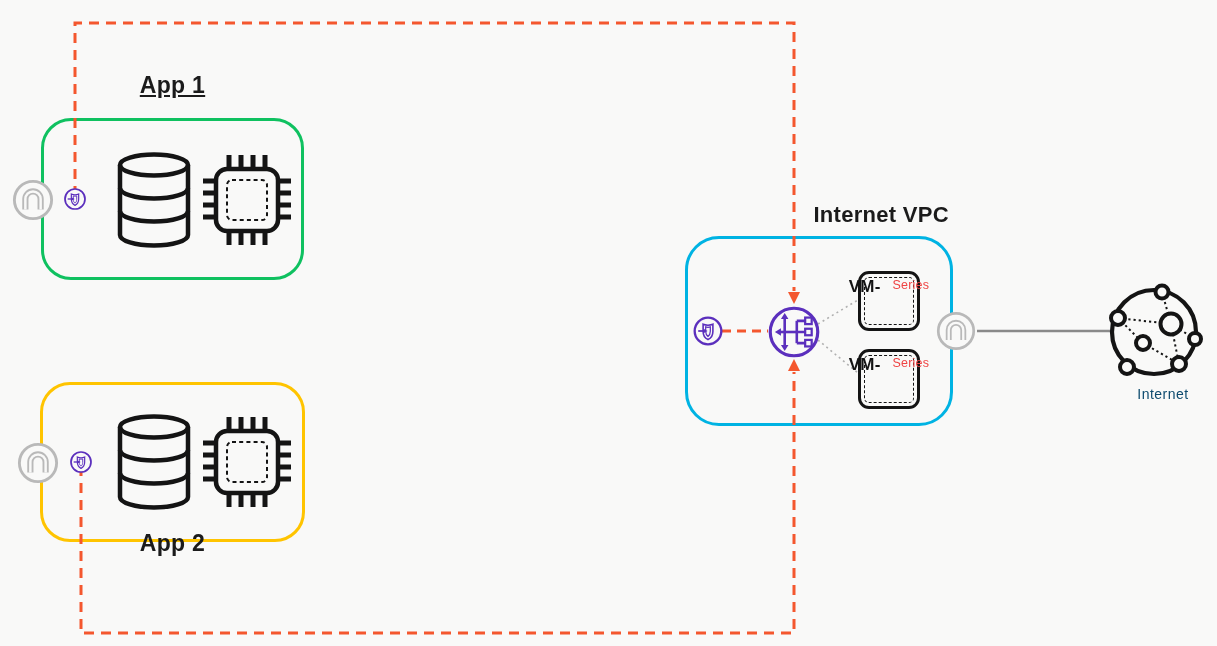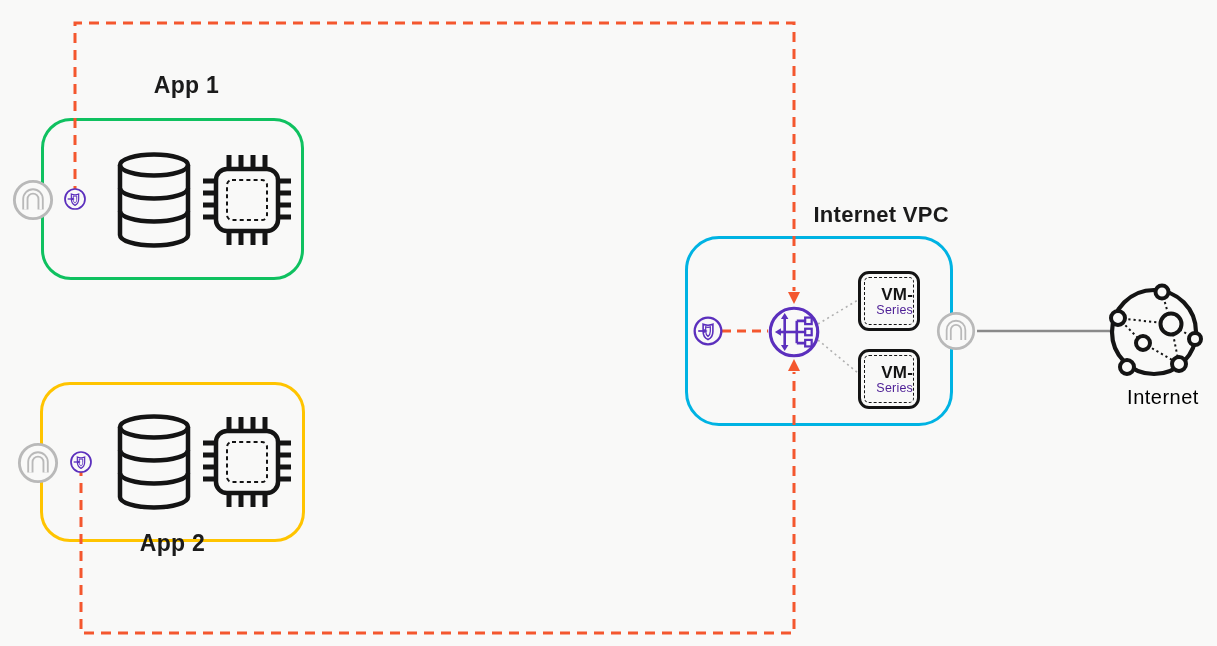--- a/index.html
+++ b/index.html
@@ -3,27 +3,27 @@
 <meta charset="utf-8">
 <style>
   html,body{margin:0;padding:0;background:#f9f9f8;}
   .canvas{position:relative;width:1217px;height:646px;background:#f9f9f8;overflow:hidden;
           font-family:"Liberation Sans", sans-serif;}
   .abs{position:absolute;}
   .vpc-box{position:absolute;background:transparent;box-sizing:border-box;}
   .vpc-title{position:absolute;font-weight:bold;font-size:23px;color:#1b1b1b;letter-spacing:.3px;}
   .t-center{text-align:center;}
   .t-right{text-align:right;}
-  .internet-label{position:absolute;font-size:20px;color:#000000;letter-spacing:.5px;text-align:center;}
+  .internet-label{position:absolute;font-size:14px;color:#0c4a6e;letter-spacing:.5px;text-align:center;}
   .vm-box{position:absolute;width:62px;height:60px;border:3px solid #141414;border-radius:11px;
           box-sizing:border-box;background:#f9f9f8;display:flex;align-items:center;justify-content:center;}
   .vm-inner{width:50px;height:48px;border:1.6px dashed #141414;border-radius:5px;box-sizing:border-box;
-            display:flex;flex-direction:column;align-items:flex-end;justify-content:center;line-height:1;}
+            display:flex;flex-direction:row;align-items:flex-start;justify-content:center;line-height:1;}
   .vm-line1{font-weight:bold;font-size:17px;color:#141414;letter-spacing:.2px;}
-  .vm-line2{font-size:12.5px;color:#4c1d95;margin-top:1px;letter-spacing:.2px;margin-left:12px;}
+  .vm-line2{font-size:12.5px;color:#ef4444;margin-top:1px;letter-spacing:.2px;margin-left:12px;}
   svg{display:block;}
 </style>
 </head>
 <body>
 
 <div class="canvas">
 
   <div class="vpc-box" style="left:41px;top:118px;width:263px;height:162px;border:3px solid #0fc160;border-radius:30px;"></div>
   <div class="vpc-box" style="left:40px;top:382px;width:265px;height:160px;border:3px solid #ffc400;border-radius:30px;"></div>
   <div class="vpc-box" style="left:685px;top:236px;width:268px;height:190px;border:3px solid #00b3e3;border-radius:34px;"></div>
@@ -165,18 +165,18 @@
       <circle cx="59" cy="10" r="6.5"></circle>
       <circle cx="15" cy="36" r="7"></circle>
       <circle cx="40" cy="61" r="7"></circle>
       <circle cx="68" cy="42" r="10.5"></circle>
       <circle cx="92" cy="57" r="6"></circle>
       <circle cx="24" cy="85" r="7"></circle>
       <circle cx="76" cy="82" r="7"></circle>
     </g>
   </svg>
 
-  <div class="vpc-title t-center" style="left:55px;top:72px;width:263px;">App 1</div>
+  <div class="vpc-title t-center" style="left:41px;top:72px;width:263px;text-decoration:underline;">App 1</div>
   <div class="vpc-title t-center" style="left:40px;top:530px;width:265px;">App 2</div>
   <div class="vpc-title t-right" style="left:685px;top:202px;width:264px;font-size:22px;">Internet VPC</div>
   <div class="internet-label" style="left:1108px;top:386px;width:110px;">Internet</div>
 
 </div>
 
 </body></html>

